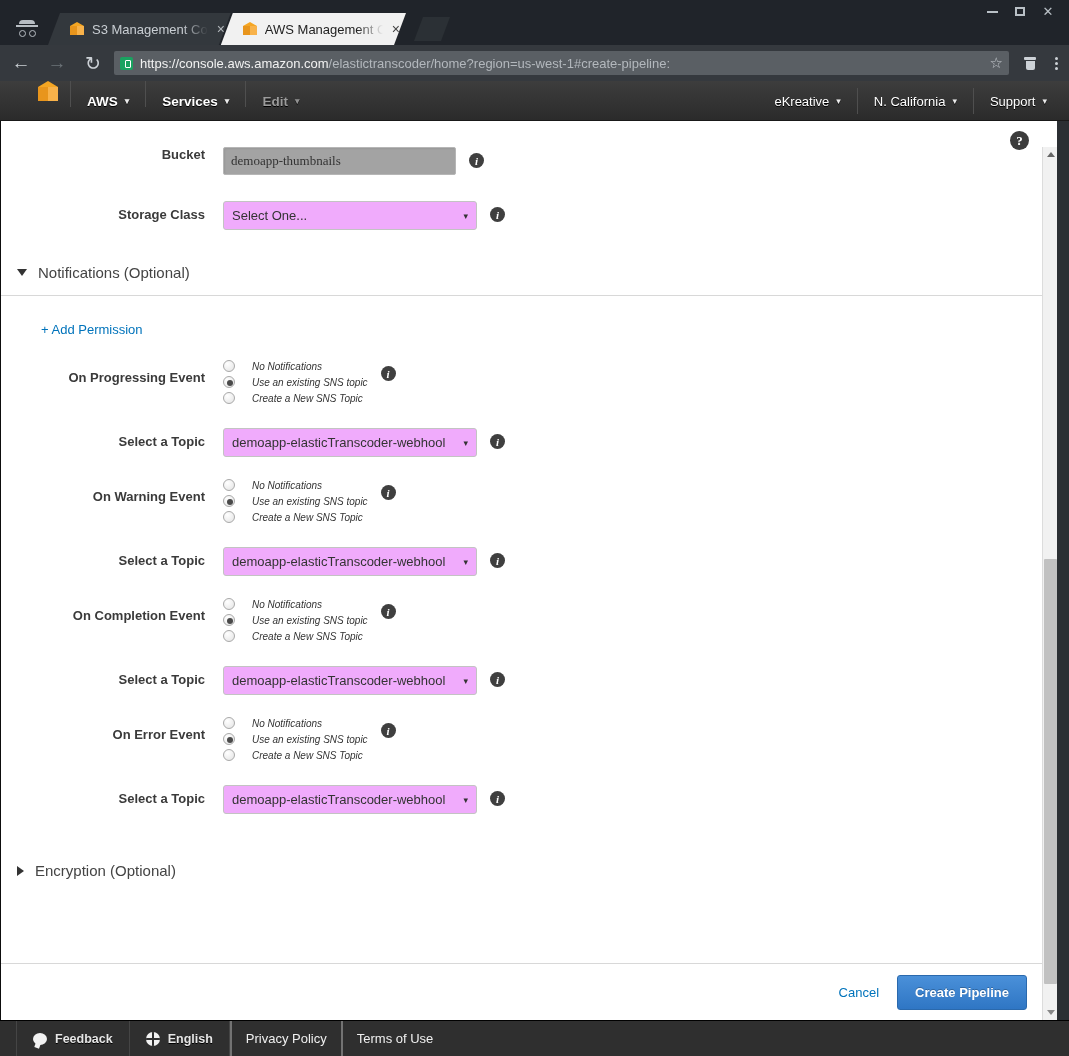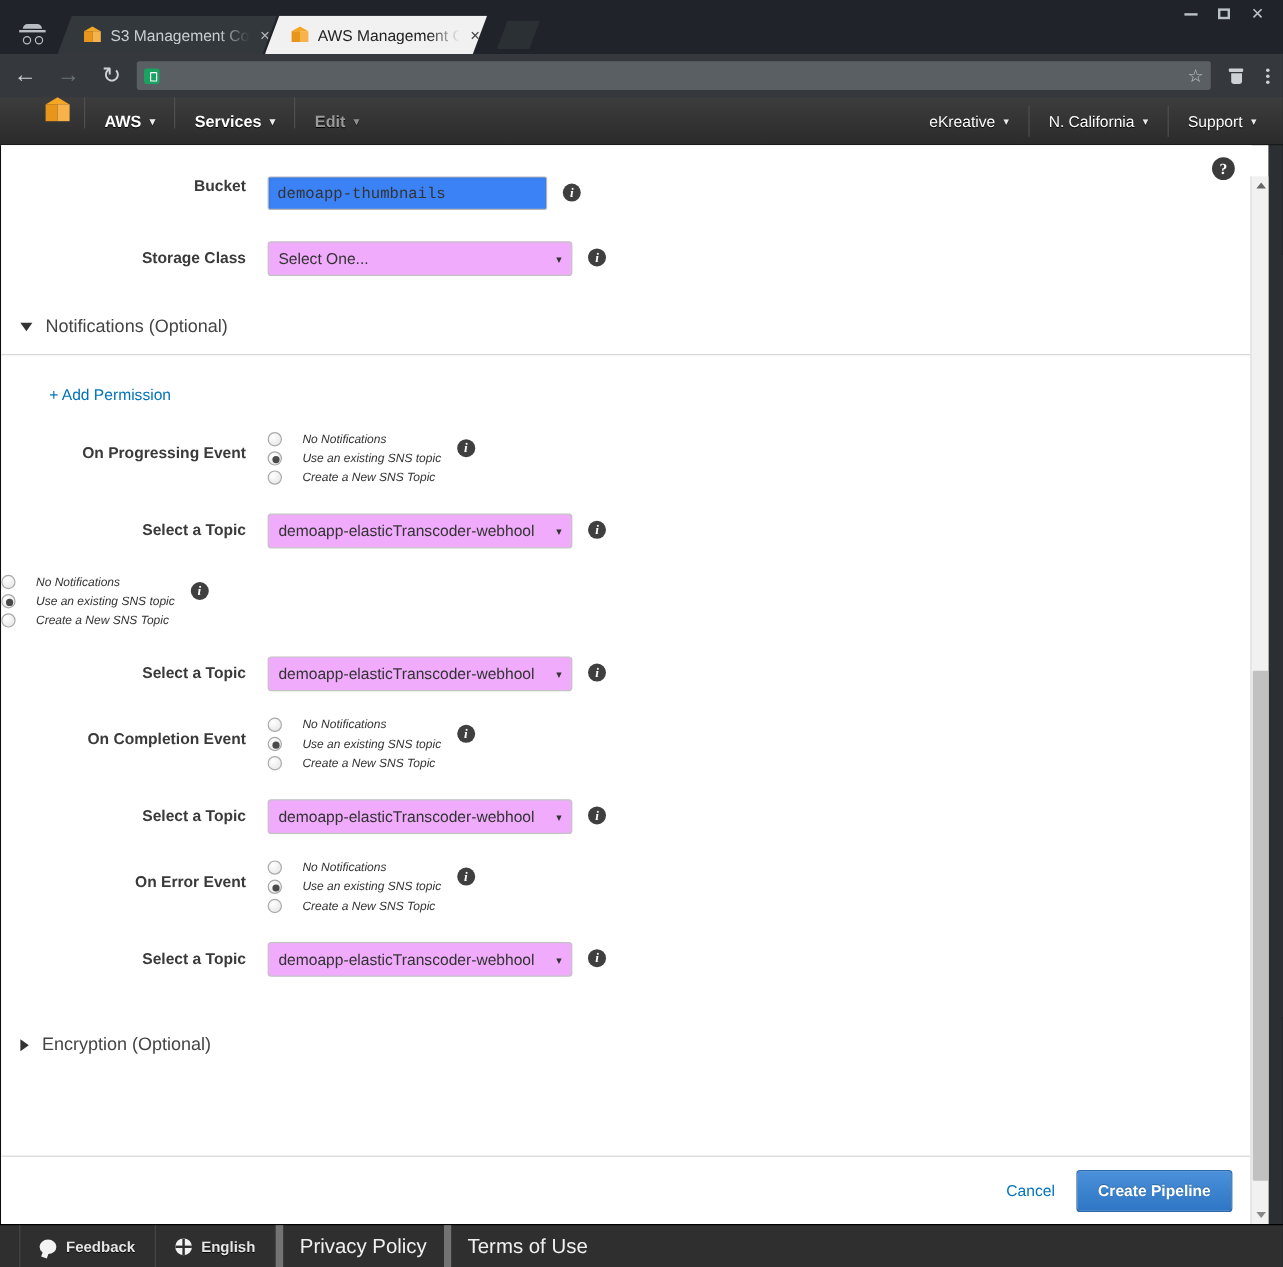--- a/index.html
+++ b/index.html
@@ -171,22 +171,22 @@
     width: 222px; text-align: right; padding-right: 18px;
     font-size: 13px; font-weight: bold; color: #3a3a3a;
     line-height: 16px;
   }
   .fcontrol { display: flex; align-items: flex-start; gap: 13px; }
 
   input.txt {
     width: 233px; height: 28px;
     border: 1px solid #b6b6b6; border-radius: 2px;
     padding: 0 7px; font-size: 13px; color: #333;
-    font-family: Liberation Mono, monospace;
-    background: #3b82f6;
+    font-family: Liberation Serif, serif;
+    background: #a3a3a3;
     box-shadow: inset 1px 1px 2px rgba(0,0,0,.07);
   }
   .selectbox {
     width: 254px; height: 29px;
     border: 1px solid #c3c3c3; border-radius: 3px;
     background: #f0abfc;
     display: flex; align-items: center;
     padding: 0 8px;
     font-size: 13px; color: #333;
     position: relative;
@@ -279,21 +279,21 @@
     border-right: 1px solid #454545;
   }
   .ft-item.first { margin-left: 16px; border-left: 1px solid #454545; }
   .bubble { width: 14px; height: 12px; background: #f2f2f2; border-radius: 7px/6px; position: relative; }
   .bubble:after { content:""; position:absolute; left:2px; bottom:-3px; width:5px; height:5px; background:#f2f2f2; transform:rotate(20deg);}
   .globe { width: 14px; height: 14px; border-radius: 50%; background: #f2f2f2; position: relative; overflow: hidden; }
   .globe:before { content:""; position:absolute; left:6px; top:0; width:2px; height:14px; background:#2f2f2f; }
   .globe:after { content:""; position:absolute; left:0; top:6px; width:14px; height:2px; background:#2f2f2f; }
   .copyright { margin-left: auto; color: #9b9b9b; font-size: 12px; padding-right: 14px; }
   .ft-link { padding: 0 14px; height: 36px; display: flex; align-items: center;
-             font-size: 17px; color: #f0f0f0; border-left: 6px solid #737373; }
+             font-size: 13px; color: #f0f0f0; border-left: 2px solid #737373; }
 </style>
 </head>
 <body>
 
 <div class="browser">
 
   <div class="titlebar">
     <div class="incognito">
       <div class="inc-hat"></div>
       <div class="inc-brim"></div>
@@ -333,20 +333,21 @@
         </div>
     </div>
   </div>
 
   <div class="toolbar">
     <div class="nav-btn">←</div>
     <div class="nav-btn dim">→</div>
     <div class="nav-btn">↻</div>
     <div class="omnibox">
       <span class="lock"></span>
+      <span class="url"><span>https://console.aws.amazon.com</span><span class="dim">/elastictranscoder/home?region=us-west-1#create-pipeline:</span></span>
       <span class="star">☆</span>
     </div>
     <div class="tb-icon">
       <span class="trashicon">
           <span class="lid"></span>
           <span class="bdy"></span>
         </span>
     </div>
     <div class="tb-icon">
       <span class="kebab">
@@ -462,20 +463,21 @@
         <div class="fcontrol">
           <div class="selectbox">
             <span class="val">demoapp-elasticTranscoder-webhool</span>
             <span class="arw">▾</span>
           </div>
           <span class="infoicon">i</span>
         </div>
       </div>
 
       <div class="formrow" style="margin-top:22px;">
+        <div class="flabel" style="padding-top:10px;">On Warning Event</div>
         <div class="fcontrol">
           <div class="radiogroup">
             <label class="radioline">
               <span class="radio"></span>
               <span>No Notifications</span>
             </label>
             <label class="radioline">
               <span class="radio on"></span>
               <span>Use an existing SNS topic</span>
             </label>

